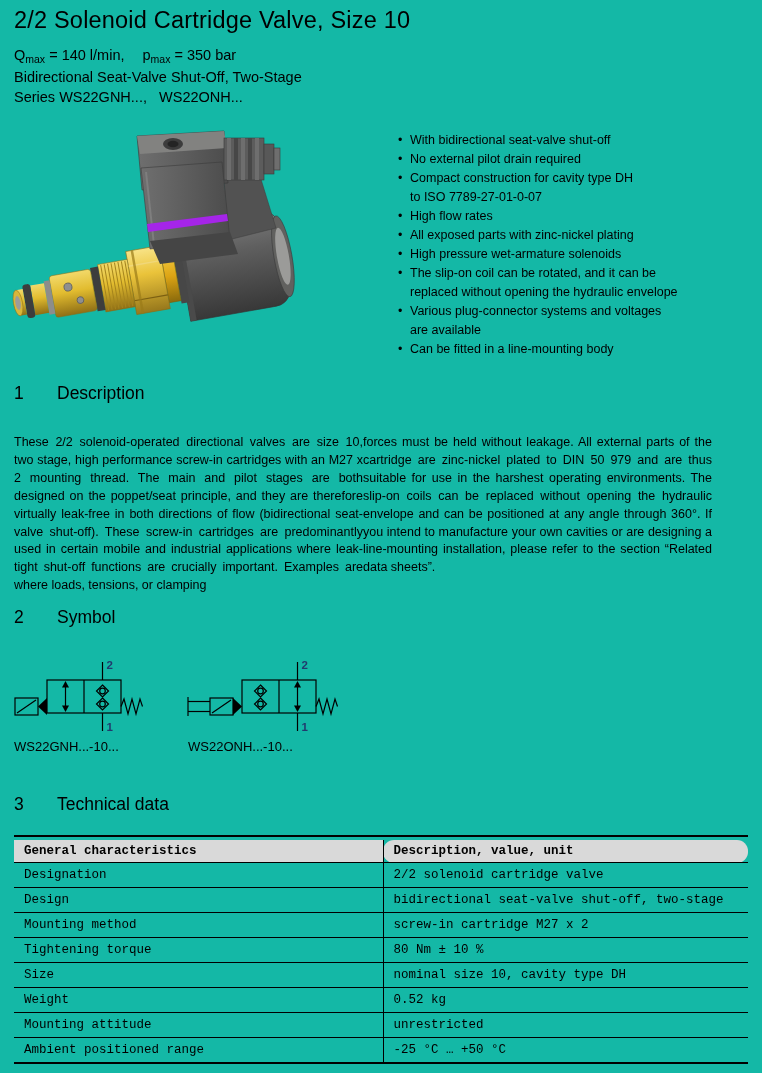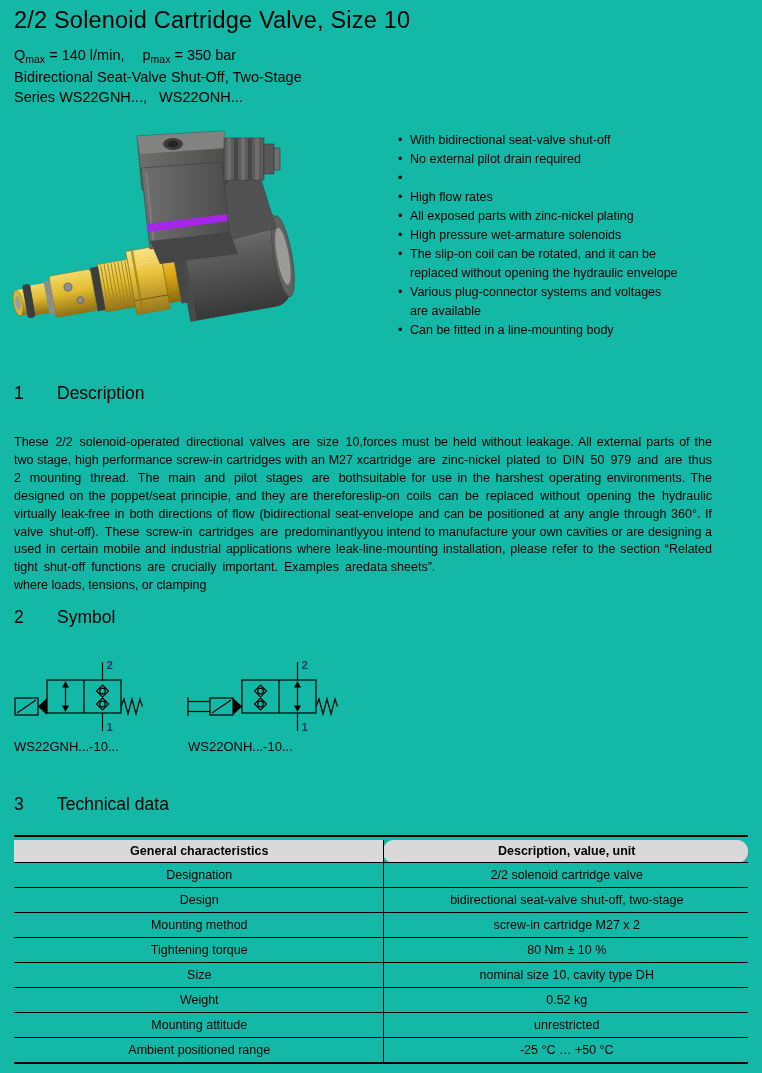--- a/index.html
+++ b/index.html
@@ -14,22 +14,22 @@
   .dot{flex:0 0 12px;width:12px;}
   .ftext{white-space:pre-line;}
   .heading{position:absolute;left:14px;font-size:17.5px;font-weight:400;display:flex;}
   .heading .num{flex:0 0 43px;width:43px;}
   .cols{position:absolute;top:434px;left:14px;width:737px;display:flex;}
   .col{width:349px;font-size:12.5px;line-height:17.9px;text-align:justify;}
   .symsvg{position:absolute;}
   .sym-label{position:absolute;top:739px;font-size:13px;font-weight:normal;}
   .tablewrap{position:absolute;left:14px;top:835px;width:734px;border-top:2px solid #000;padding-top:3px;}
   table{border-collapse:collapse;width:100%;table-layout:fixed;}
-  th,td{font-size:12.5px;text-align:center;vertical-align:middle;padding:0 8px 0 10px;
-        height:24px;border-bottom:1px solid #000;overflow:hidden;white-space:nowrap;}
+  th,td{font-size:12.5px;text-align:left;vertical-align:middle;padding:0 8px 0 10px;
+        height:24px;border-bottom:1px solid #000;overflow:hidden;white-space:nowrap;font-family:Liberation Mono, monospace;}
   thead th{background:#d9d9d9;font-weight:bold;height:22px;}
   .c2{border-left:1px solid #000;border-radius:11px;}
   tbody tr:last-child td{border-bottom:2px solid #000;}
 </style>
 </head>
 <body>
 
 <div class="page">
 
   <div class="title">2/2 Solenoid Cartridge Valve, Size 10</div>
@@ -151,20 +151,22 @@
         <span class="ftext">With bidirectional seat-valve shut-off</span>
       </div>
 
       <div class="feature">
         <span class="dot">•</span>
         <span class="ftext">No external pilot drain required</span>
       </div>
 
       <div class="feature">
         <span class="dot">•</span>
+        <span class="ftext">Compact construction for cavity type DH
+to ISO 7789-27-01-0-07</span>
       </div>
 
       <div class="feature">
         <span class="dot">•</span>
         <span class="ftext">High flow rates</span>
       </div>
 
       <div class="feature">
         <span class="dot">•</span>
         <span class="ftext">All exposed parts with zinc-nickel plating</span>

